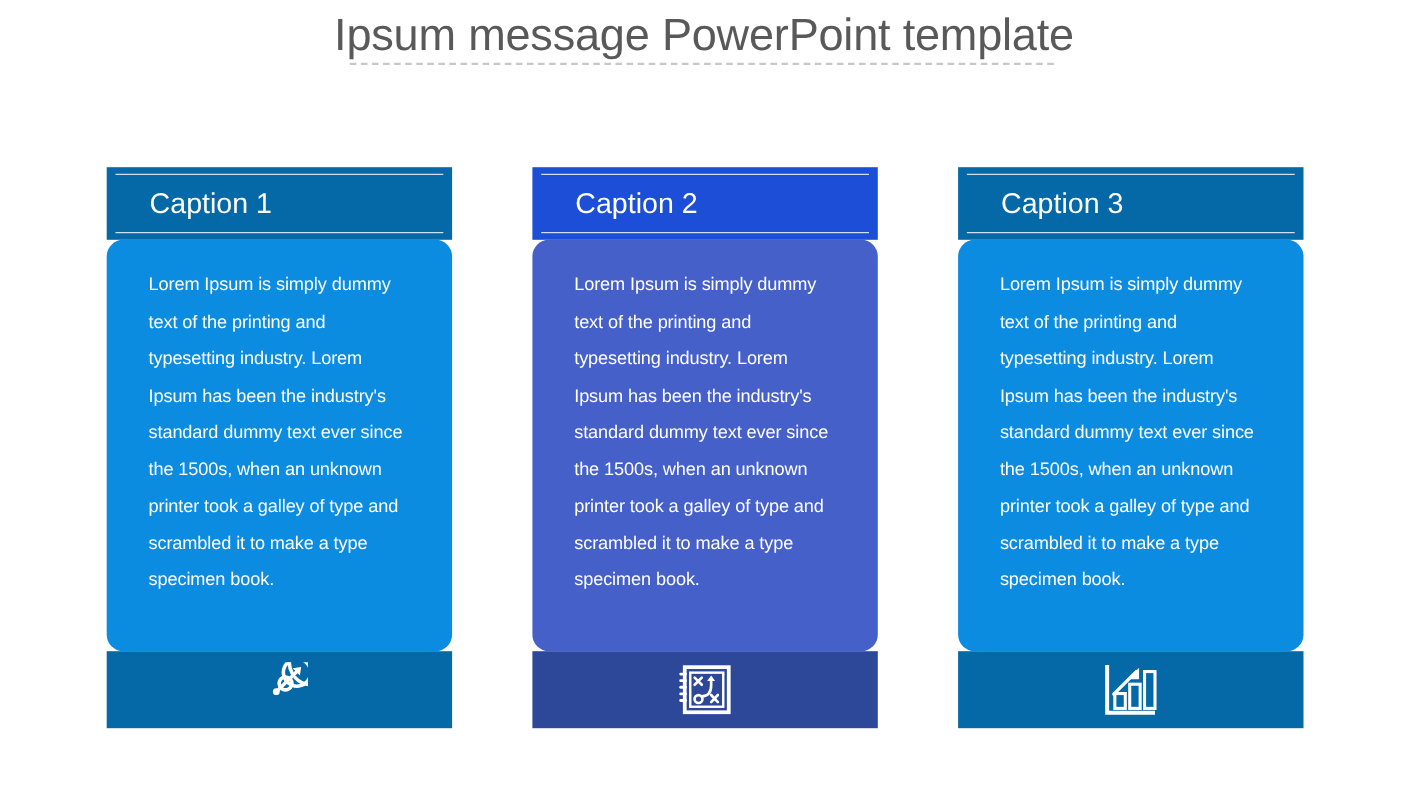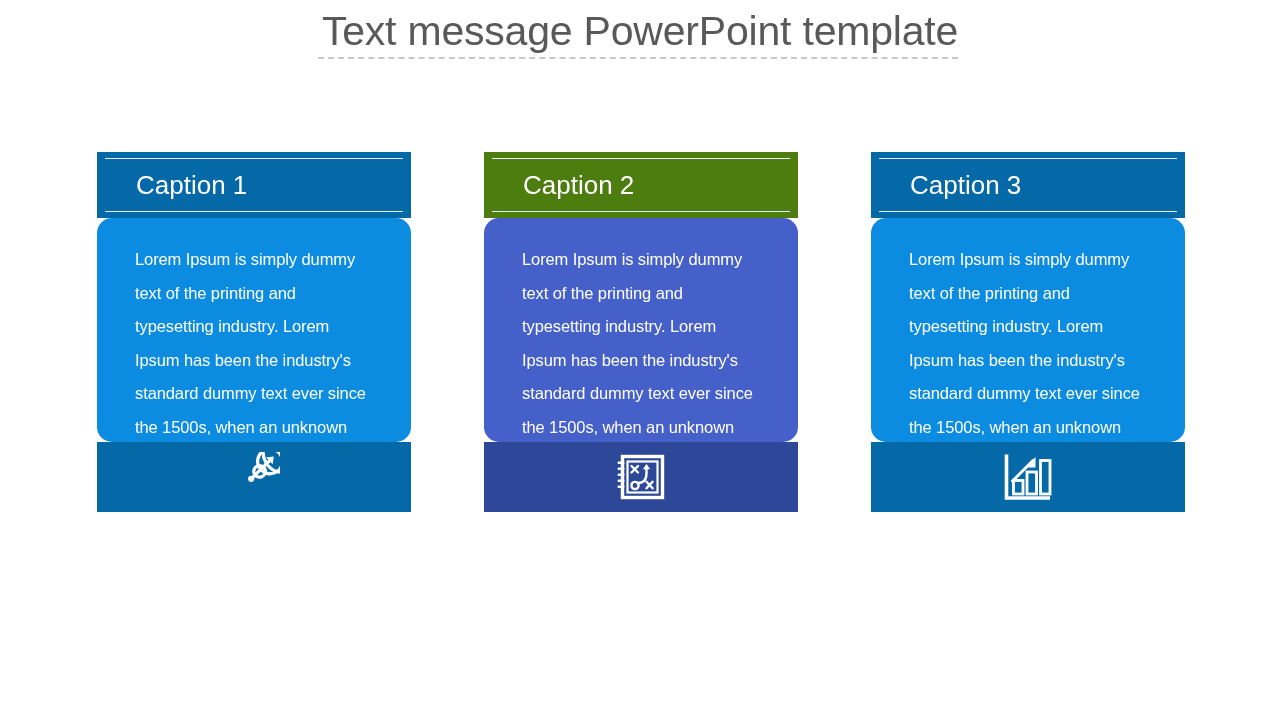--- a/index.html
+++ b/index.html
@@ -46,21 +46,21 @@
     position: absolute;
     left: 97px;
     top: 152px;
     width: 1088px;
     height: 510px;
     display: flex;
     justify-content: space-between;
   }
   .card {
     width: 314px;
-    height: 360px;
+    height: 510px;
     display: flex;
     flex-direction: column;
     position: relative;
   }
 
   .card-header {
     height: 66px;
     flex: 0 0 66px;
     position: relative;
     box-sizing: border-box;
@@ -113,33 +113,33 @@
   }
   .card-footer svg {
     display: block;
   }
 
   
   .card-1 .card-header { background: #0569a8; }
   .card-1 .card-body   { background: #0c8ce0; }
   .card-1 .card-footer { background: #0569a8; }
 
-  .card-2 .card-header { background: #4d7c0f; text-align: right; }
+  .card-2 .card-header { background: #1d4ed8; text-align: right; }
   .card-2 .card-body   { background: #4660ca; }
   .card-2 .card-footer { background: #2d4898; }
 
   .card-3 .card-header { background: #0569a8; }
   .card-3 .card-body   { background: #0c8ce0; }
   .card-3 .card-footer { background: #0569a8; }
 </style>
 </head>
 <body>
 
 <div id="slide-title-wrap">
-  <span id="slide-title">Text message PowerPoint template</span>
+  <span id="slide-title">Ipsum message PowerPoint template</span>
 </div>
 <div id="title-underline"></div>
 
 <div id="cards-row">
 
   <div class="card card-1">
     <div class="card-header">
       <div class="rule rule-top"></div>
       <div class="card-caption">Caption 1</div>
       <div class="rule rule-bottom"></div>

